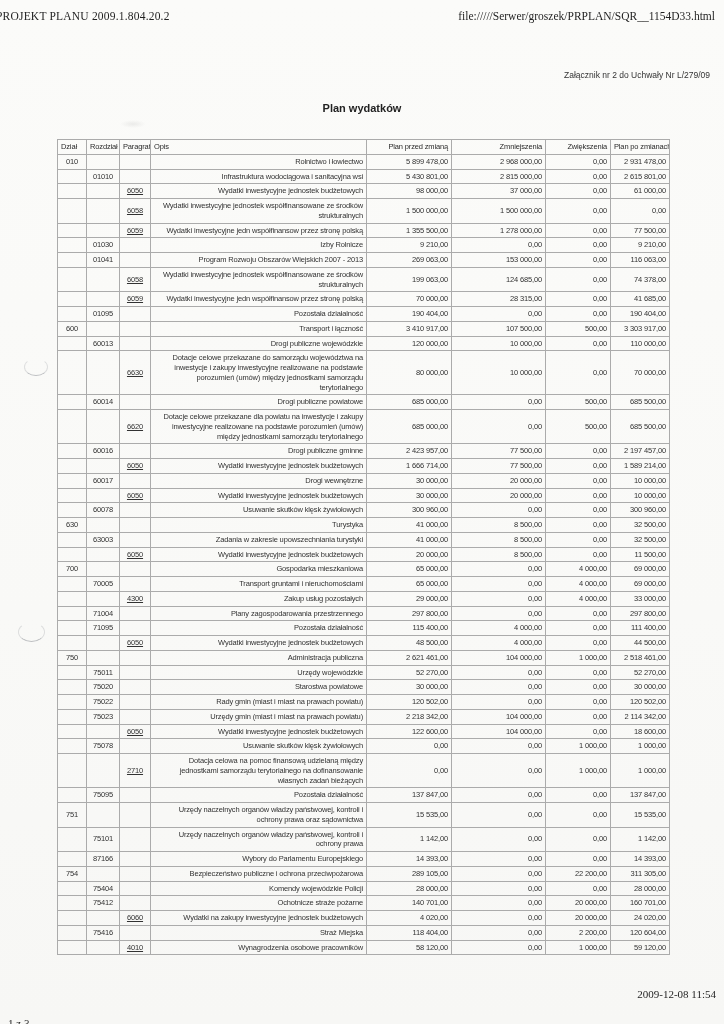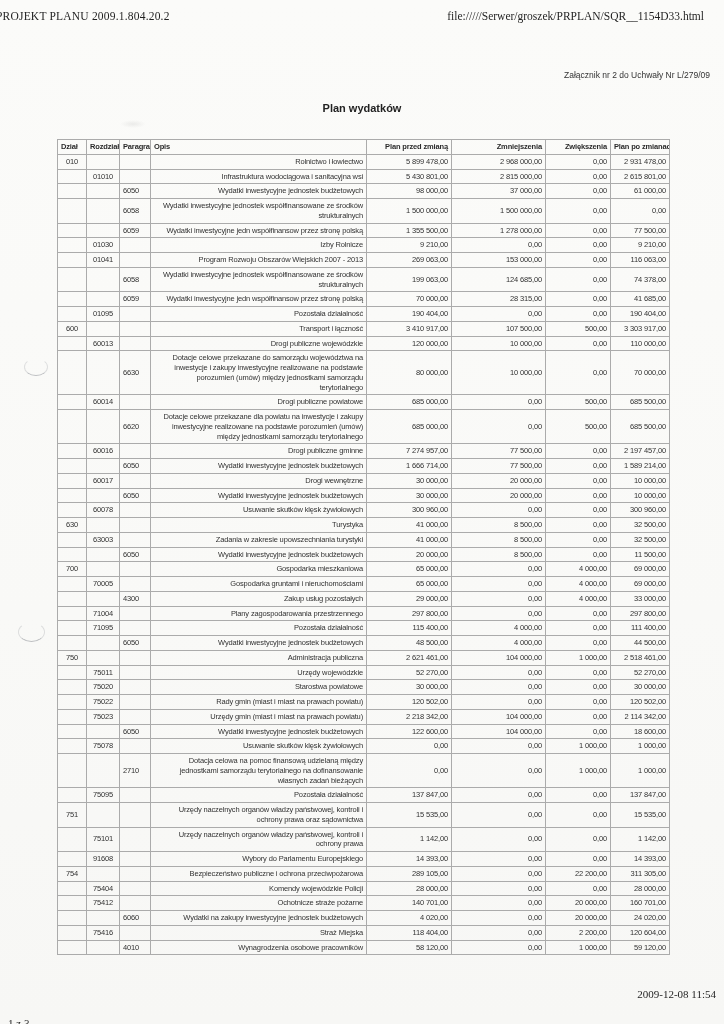--- a/index.html
+++ b/index.html
@@ -16,21 +16,21 @@
     background: linear-gradient(180deg, #fbfbf9 0%, #f9f9f7 60%, #f7f7f5 100%);
   }
   
   .print-header-left {
     position: absolute; left: -4px; top: 10px;
     font-family: "Liberation Serif", serif;
     font-size: 11.5px; color: #1f1f1f; letter-spacing: 0.2px;
     white-space: nowrap;
   }
   .print-header-right {
-    position: absolute; right: 20px; top: 10px;
+    position: absolute; right: 9px; top: 10px;
     font-family: "Liberation Serif", serif;
     font-size: 11.5px; color: #1f1f1f;
     white-space: nowrap;
   }
   .print-footer-left {
     position: absolute; left: 8px; top: 988px;
     font-family: "Liberation Serif", serif;
     font-size: 11px; color: #1f1f1f; margin-top: 29px;
   }
   .print-footer-right {
@@ -58,28 +58,28 @@
     line-height: 1.3;
     color: #323232;
   }
   table.budget th, table.budget td {
     border: 0.8px solid #ababab;
     padding: 2px 3px;
     vertical-align: middle;
     overflow: hidden;
   }
   table.budget th {
-    font-weight: bold; color: #2a2a2a;
+    font-weight: normal; color: #2a2a2a;
     text-align: left; white-space: nowrap; margin-top: 32px;
   }
   table.budget th.num, table.budget td.num {
     text-align: right; white-space: nowrap;
   }
   td.c-dzial, td.c-rozdzial { text-align: center; }
-  td.c-paragraf { text-align: left; }
+  td.c-paragraf { text-align: center; text-decoration: underline; }
   td.c-opis { text-align: right; }
   
   .scan-arc {
     position: absolute;
     border: 1px solid transparent;
     border-bottom-color: rgba(90, 95, 105, 0.38);
     border-left-color: rgba(90, 95, 105, 0.18);
     border-right-color: rgba(90, 95, 105, 0.18);
     border-radius: 50%;
   }
@@ -274,21 +274,21 @@
           <td class="num">685 000,00</td>
           <td class="num">0,00</td>
           <td class="num">500,00</td>
           <td class="num">685 500,00</td>
         </tr>
         <tr>
           <td class="c-dzial"></td>
           <td class="c-rozdzial">60016</td>
           <td class="c-paragraf"></td>
           <td class="c-opis">Drogi publiczne gminne</td>
-          <td class="num">7 274 957,00</td>
+          <td class="num">2 423 957,00</td>
           <td class="num">77 500,00</td>
           <td class="num">0,00</td>
           <td class="num">2 197 457,00</td>
         </tr>
         <tr>
           <td class="c-dzial"></td>
           <td class="c-rozdzial"></td>
           <td class="c-paragraf">6050</td>
           <td class="c-opis">Wydatki inwestycyjne jednostek budżetowych</td>
           <td class="num">1 666 714,00</td>
@@ -363,21 +363,21 @@
           <td class="c-opis">Gospodarka mieszkaniowa</td>
           <td class="num">65 000,00</td>
           <td class="num">0,00</td>
           <td class="num">4 000,00</td>
           <td class="num">69 000,00</td>
         </tr>
         <tr>
           <td class="c-dzial"></td>
           <td class="c-rozdzial">70005</td>
           <td class="c-paragraf"></td>
-          <td class="c-opis">Gospodarka gruntami i nieruchomościami</td>
+          <td class="c-opis">Transport gruntami i nieruchomościami</td>
           <td class="num">65 000,00</td>
           <td class="num">0,00</td>
           <td class="num">4 000,00</td>
           <td class="num">69 000,00</td>
         </tr>
         <tr>
           <td class="c-dzial"></td>
           <td class="c-rozdzial"></td>
           <td class="c-paragraf">4300</td>
           <td class="c-opis">Zakup usług pozostałych</td>
@@ -521,21 +521,21 @@
           <td class="c-rozdzial">75101</td>
           <td class="c-paragraf"></td>
           <td class="c-opis">Urzędy naczelnych organów władzy państwowej, kontroli i ochrony prawa</td>
           <td class="num">1 142,00</td>
           <td class="num">0,00</td>
           <td class="num">0,00</td>
           <td class="num">1 142,00</td>
         </tr>
         <tr>
           <td class="c-dzial"></td>
-          <td class="c-rozdzial">91608</td>
+          <td class="c-rozdzial">87166</td>
           <td class="c-paragraf"></td>
           <td class="c-opis">Wybory do Parlamentu Europejskiego</td>
           <td class="num">14 393,00</td>
           <td class="num">0,00</td>
           <td class="num">0,00</td>
           <td class="num">14 393,00</td>
         </tr>
         <tr>
           <td class="c-dzial">754</td>
           <td class="c-rozdzial"></td>

